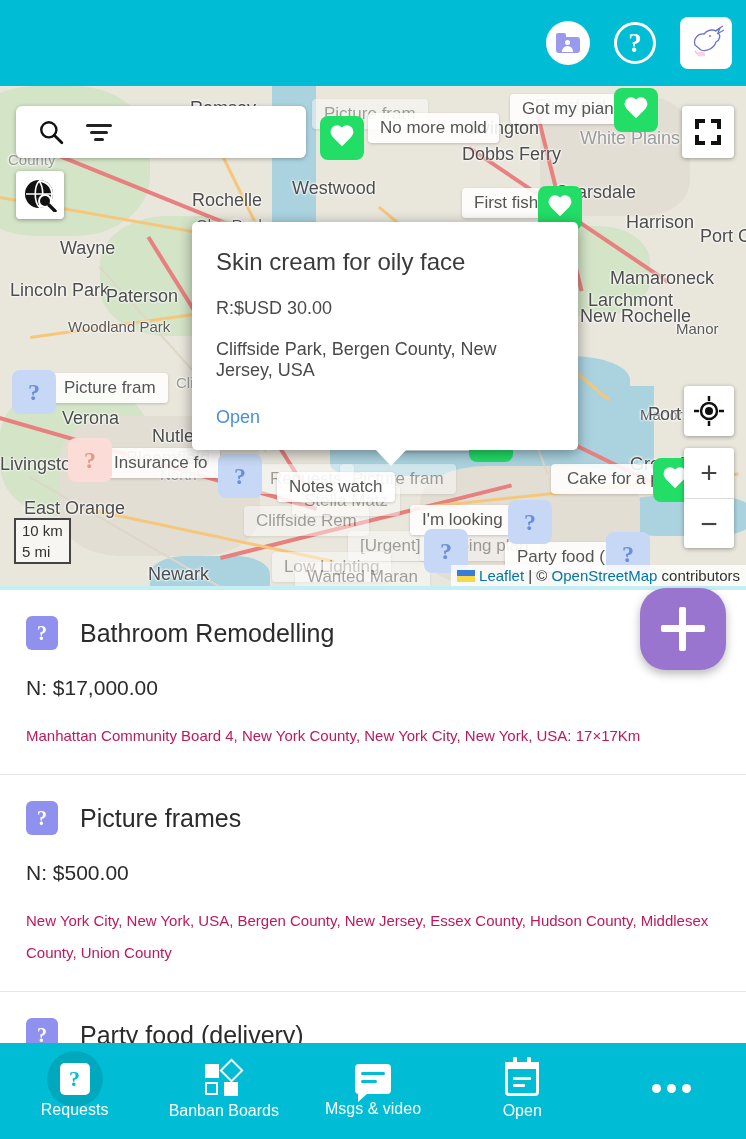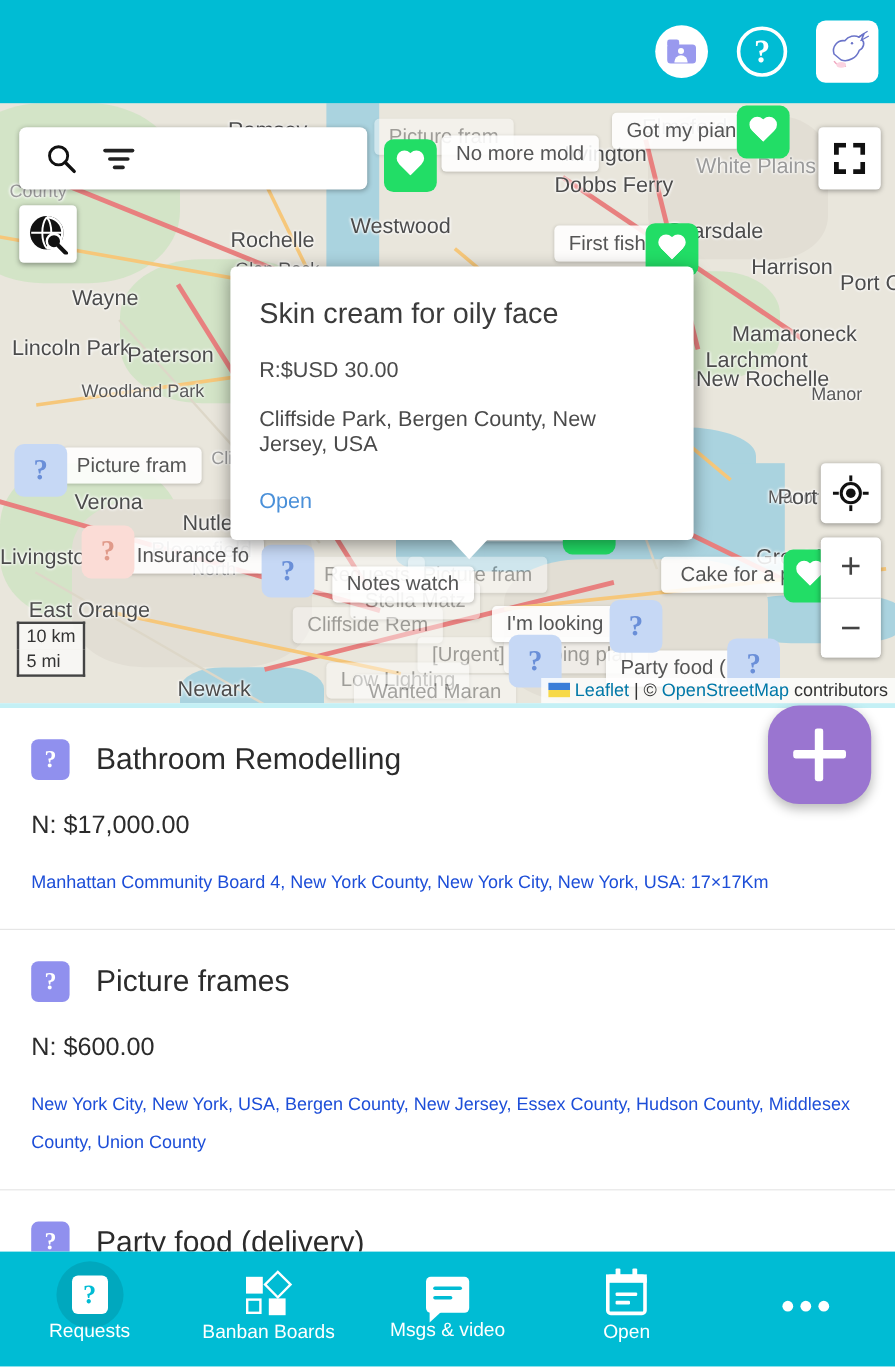--- a/index.html
+++ b/index.html
@@ -176,21 +176,21 @@
   .divider-teal { position:absolute; top:586px; left:0; width:746px; height:4px; background:#c4f0f5; z-index:20;}
   .listitem { padding: 26px 26px 22px 26px; border-bottom:1px solid #e6e6e6; }
   .li-head { display:flex; align-items:center; gap:22px; margin-bottom:26px; }
   .li-badge {
     width:32px; height:34px; border-radius:6px; background:#9090ee;
     color:#fff; font-size:20px; font-weight:bold; display:flex;
     align-items:center; justify-content:center; font-family:"Liberation Serif", serif;
   }
   .li-title { font-size:25px; color:#2b2b2b; }
   .li-price { font-size:21px; color:#2b2b2b; margin-bottom:20px; }
-  .li-addr { font-size:15px; color:#1d4ed8; line-height:32px; }
+  .li-addr { font-size:15px; color:#be185d; line-height:32px; }
 
   .fab {
     position:absolute; right:20px; top:588px; width:86px; height:82px;
     background:#9a75d0; border-radius:26px; box-shadow:0 4px 10px rgba(0,0,0,.28);
     display:flex; align-items:center; justify-content:center; z-index:55; cursor:pointer;
   }
   .fab .plus { position:relative; width:44px; height:44px; }
   .fab .plus:before, .fab .plus:after {
     content:""; position:absolute; background:#fff; border-radius:2px;
   }
@@ -463,21 +463,21 @@
           <span class="li-title">Bathroom Remodelling</span>
         </div>
         <div class="li-price">N: $17,000.00</div>
         <div class="li-addr">Manhattan Community Board 4, New York County, New York City, New York, USA: 17×17Km</div>
       </div>
       <div class="listitem">
         <div class="li-head">
           <span class="li-badge">?</span>
           <span class="li-title">Picture frames</span>
         </div>
-        <div class="li-price">N: $600.00</div>
+        <div class="li-price">N: $500.00</div>
         <div class="li-addr">New York City, New York, USA, Bergen County, New Jersey, Essex County, Hudson County, Middlesex County, Union County</div>
       </div>
       <div class="listitem">
         <div class="li-head">
           <span class="li-badge">?</span>
           <span class="li-title">Party food (delivery)</span>
         </div>
       </div>
     </div>
 

